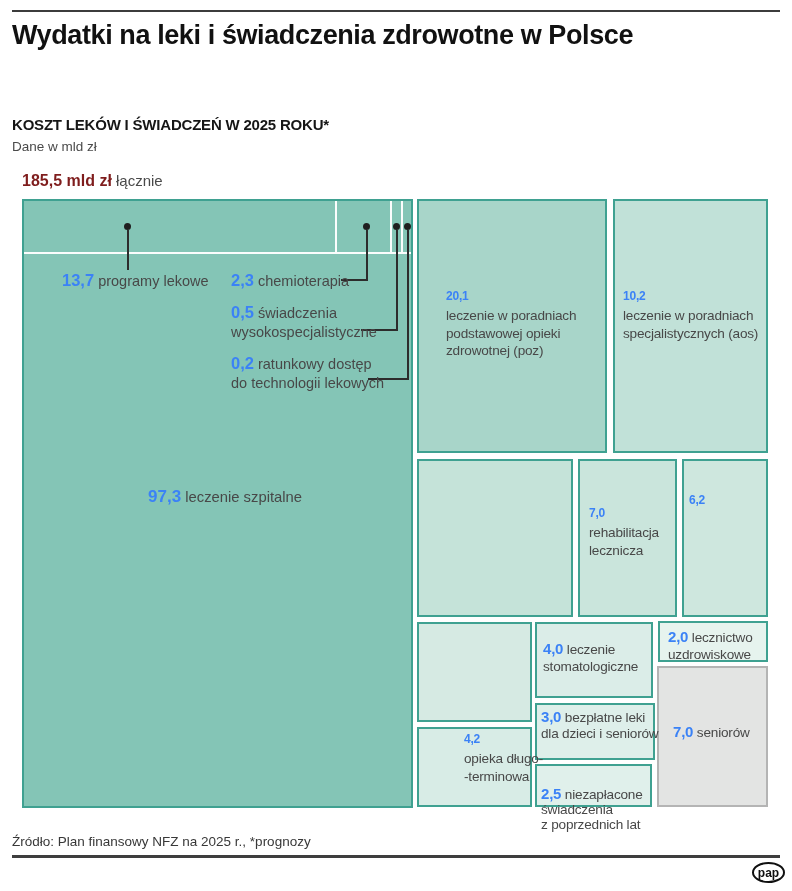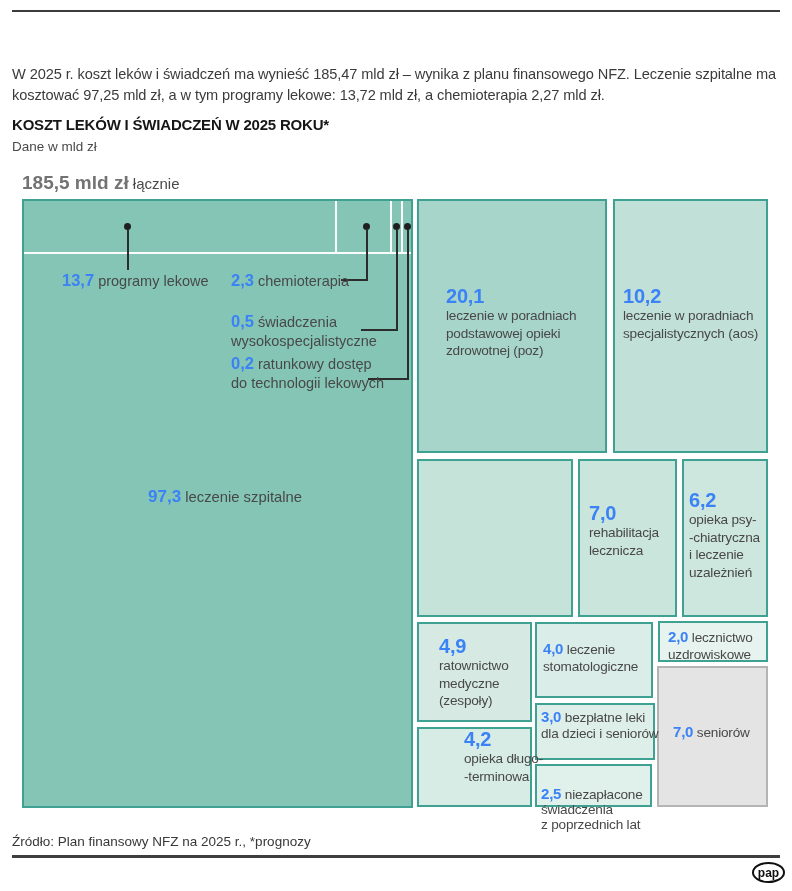--- a/index.html
+++ b/index.html
@@ -7,21 +7,21 @@
           font-family:"Liberation Sans", sans-serif;}
   .abs{position:absolute;}
 
   
   .top-rule{left:12px;top:10px;width:768px;height:2px;background:#3c3c3c;}
   .title{left:12px;top:20px;font-size:27px;font-weight:bold;color:#111;letter-spacing:-0.4px;}
   .subtitle{left:12px;top:64px;width:778px;font-size:14.6px;line-height:1.45;color:#3b3b3b;letter-spacing:-0.1px;}
   .section-title{left:12px;top:116px;font-size:15px;font-weight:bold;color:#161616;letter-spacing:-0.2px;}
   .unit-note{left:12px;top:139px;font-size:13.5px;color:#4a4a4a;}
   .total-line{left:22px;top:172px;font-size:15px;color:#4a4a4a;}
-  .total-line .big{font-size:19px;font-weight:bold;color:#737373;}
+  .total-line .big{font-size:16px;font-weight:bold;color:#7f1d1d;}
 
   
   .block{position:absolute;box-sizing:border-box;border:2px solid #3fa191;}
   .b97{left:22px;top:199px;width:391px;height:609px;}
   .b20{left:417px;top:199px;width:190px;height:254px;}
   .b16{left:613px;top:199px;width:155px;height:254px;}
   .b10{left:417px;top:459px;width:156px;height:158px;}
   .b7r{left:578px;top:459px;width:99px;height:158px;}
   .b6 {left:682px;top:459px;width:86px;height:158px;}
   .b49{left:417px;top:622px;width:115px;height:100px;}
@@ -47,26 +47,26 @@
   .lv3{left:396px;top:230px;height:101px;} .lh3{left:361px;top:329px;width:37px;}
   .lv4{left:407px;top:230px;height:150px;} .lh4{left:368px;top:378px;width:41px;}
 
   
   .num{font-weight:bold;color:#3b82f6;}
   .lbl{color:#484848;}
   .pre{white-space:pre-line;}
   .anno{font-size:14.5px;line-height:19px;color:#484848;}
   .anno .num{font-size:16.5px;}
   .a1{left:62px;top:271px;} .a2{left:231px;top:271px;}
-  .a3{left:231px;top:312px;} .a4{left:231px;top:354px;}
+  .a3{left:231px;top:303px;} .a4{left:231px;top:354px;}
   .l97{left:148px;top:487px;font-size:14.8px;}
   .l97 .num{font-size:17px;}
 
   .blabel{font-size:13.6px;line-height:17.5px;letter-spacing:-0.2px;}
-  .blabel .num{display:block;font-size:20px;line-height:21px;}
+  .blabel .num{display:block;font-size:12px;line-height:21px;}
   .inln{font-size:13.6px;line-height:15.5px;letter-spacing:-0.2px;}
   .inln .num{font-size:15px;}
   .l20{left:446px;top:286px;} .l16{left:623px;top:286px;}
   .l10{left:458px;top:503px;} .l7r{left:589px;top:503px;} .l6{left:689px;top:490px;}
   .l49{left:439px;top:636px;} .l42{left:439px;top:729px;margin-left:25px;}
   .l40{left:543px;top:641px;line-height:16.5px;}
   .l30{left:541px;top:709px;}
   .l25{left:541px;top:758px;line-height:15px;margin-top:28px;}
   .l2u{left:668px;top:629px;line-height:16.5px;}
   .l7p{left:673px;top:724px;}
@@ -77,21 +77,21 @@
   .pap-logo{left:752px;top:862px;width:33px;height:21px;border:2px solid #101010;border-radius:50%;
             display:flex;align-items:center;justify-content:center;
             font-size:12px;font-weight:bold;color:#101010;box-sizing:border-box;letter-spacing:0;}
 </style>
 </head>
 <body>
 
 <div class="canvas">
 
   <div class="abs top-rule"></div>
-  <div class="abs subtitle">W 2025 r. koszt leków i świadczeń ma wynieść 185,47 mld zł – wynika z planu finansowego NFZ. Leczenie szpitalne ma kosztować 97,25 mld zł, a w tym programy lekowe: 13,72 mld zł, a chemioterapia 2,27 mld zł.</div>
+  <div class="abs title">Wydatki na leki i świadczenia zdrowotne w Polsce</div>
   <div class="abs section-title">KOSZT LEKÓW I ŚWIADCZEŃ W 2025 ROKU*</div>
   <div class="abs unit-note">Dane w mld zł</div>
   <div class="abs total-line">
     <span class="big">185,5 mld zł</span>
     <span>łącznie</span>
   </div>
 
   <div class="block b97" style="background-color: rgb(132, 197, 182);"></div>
   <div class="block b20" style="background-color: rgb(168, 213, 201);"></div>
   <div class="block b16" style="background-color: rgb(193, 225, 216);"></div>
@@ -157,30 +157,20 @@
     <span class="lbl pre">leczenie w poradniach
 specjalistycznych (aos)</span>
   </div>
   <div class="abs blabel l7r">
     <span class="num">7,0</span>
     <span class="lbl pre">rehabilitacja
 lecznicza</span>
   </div>
   <div class="abs blabel l6">
     <span class="num">6,2</span>
-    <span class="lbl pre">opieka psy-
--chiatryczna
-i leczenie
-uzależnień</span>
-  </div>
-  <div class="abs blabel l49">
-    <span class="num">4,9</span>
-    <span class="lbl pre">ratownictwo
-medyczne
-(zespoły)</span>
   </div>
   <div class="abs blabel l42">
     <span class="num">4,2</span>
     <span class="lbl pre">opieka długo-
 -terminowa</span>
   </div>
   <div class="abs inln l40">
     <span class="num">4,0</span>
     <span class="lbl pre">leczenie
 stomatologiczne</span>

